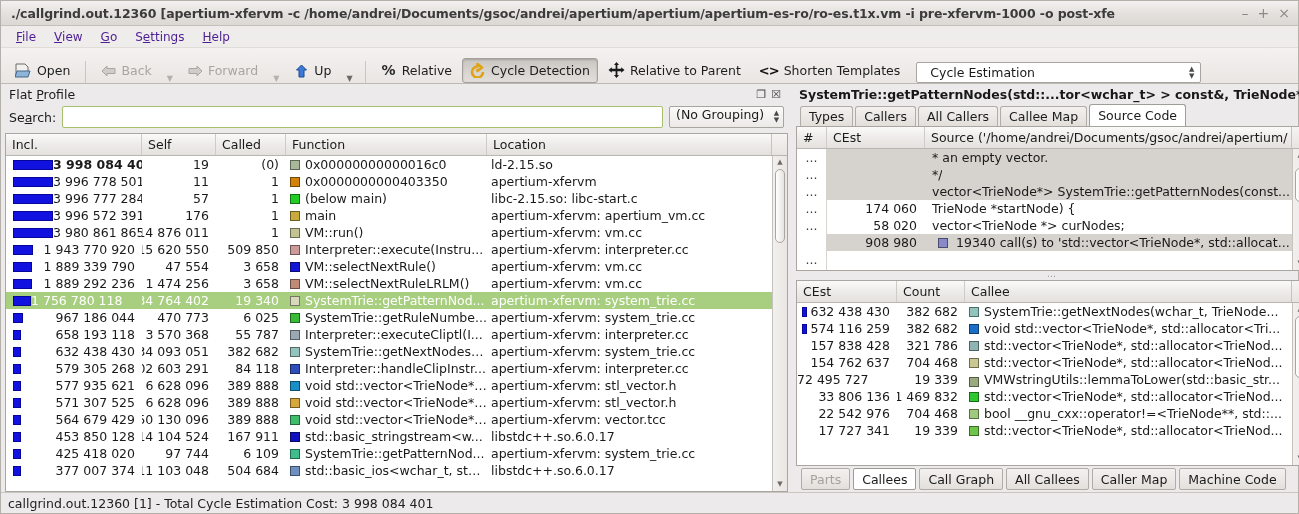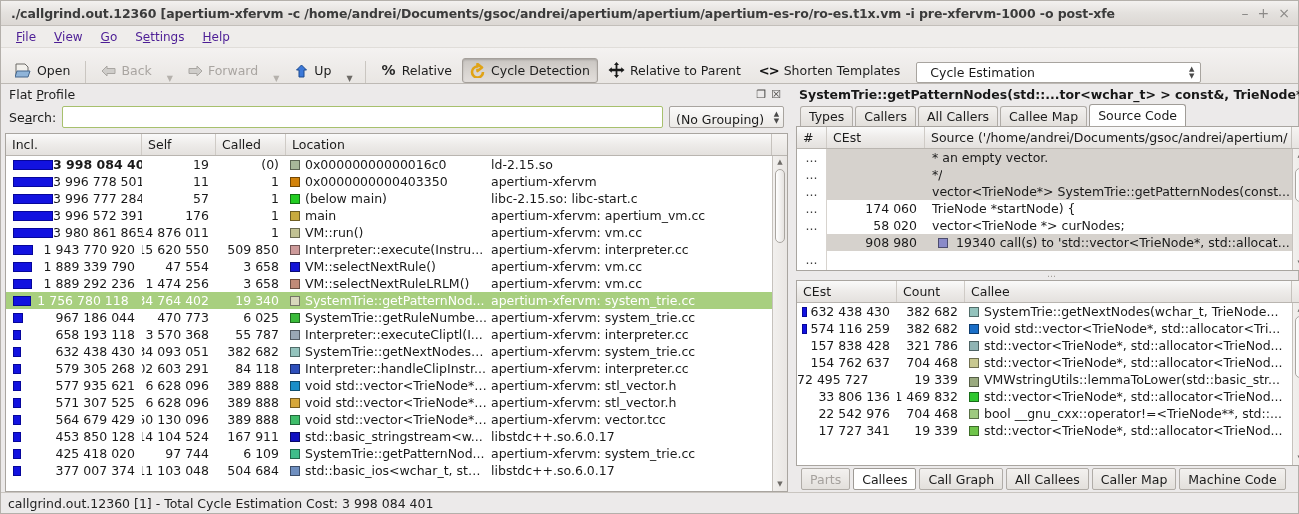--- a/index.html
+++ b/index.html
@@ -182,21 +182,21 @@
     outline: none;
     color: #111;
     font-family: inherit;
   }
   .group-combo {
     flex: 0 0 115px;
     height: 22px;
     background: linear-gradient(to bottom,#fbfafa,#eceae7);
     border: 1px solid #a8a49f;
     border-radius: 2px;
-    display: flex; align-items: flex-end;
+    display: flex; align-items: flex-start;
     padding-left: 6px;
     box-sizing: border-box;
     font-size: 12.5px;
   }
 
   
   .tbl-wrap {
     flex: 1 1 auto;
     min-height: 0;
     background: #ffffff;
@@ -498,20 +498,21 @@
               <span>▼</span>
             </span>
         </div>
       </div>
 
       <div class="tbl-wrap">
         <div class="thead">
           <div class="th" style="width:136px;flex:0 0 136px">Incl.</div>
           <div class="th" style="width:74px;flex:0 0 74px">Self</div>
           <div class="th" style="width:70px;flex:0 0 70px">Called</div>
+          <div class="th" style="width:201px;flex:0 0 201px">Function</div>
           <div class="th" style="flex:1 1 auto;border-right:none">Location</div>
           <div style="width:15px;flex:0 0 15px;background:linear-gradient(to bottom,#f6f4f2,#e6e3e0);border-left:1px solid #c6c2bd"></div>
         </div>
         <div class="tbl-body-flex">
           <div class="rows-area" id="fp-rows">
               <div class="trow">
                 <div class="td bar-cell" style="width: 136px; flex: 0 0 136px; font-weight: bold;">
                   <div class="cbar" style="width: 40px;"></div>
                   <div style="flex: 1 1 auto; text-align: right; padding-right: 7px; overflow: hidden;">3 998 084 401</div>
                 </div>
@@ -610,21 +611,21 @@
                 <div class="td num" style="width: 70px; flex: 0 0 70px;">3 658</div>
                 <div class="td" style="width: 201px; flex: 0 0 201px;">
                   <span class="fnicon" style="background: rgb(192, 138, 120);"></span>
                   <span class="fname">VM::selectNextRuleLRLM()</span>
                 </div>
                 <div class="td" style="flex: 1 1 auto; padding-left: 4px; overflow: hidden;">apertium-xfervm: vm.cc</div>
               </div>
               <div class="trow sel">
                 <div class="td bar-cell" style="width: 136px; flex: 0 0 136px;">
                   <div class="cbar" style="width: 18px;"></div>
-                  <div style="flex: 1 1 auto; text-align: center; padding-right: 7px; overflow: hidden;">1 756 780 118</div>
+                  <div style="flex: 1 1 auto; text-align: left; padding-right: 7px; overflow: hidden;">1 756 780 118</div>
                 </div>
                 <div class="td num" style="width: 74px; flex: 0 0 74px;">34 764 402</div>
                 <div class="td num" style="width: 70px; flex: 0 0 70px;">19 340</div>
                 <div class="td" style="width: 201px; flex: 0 0 201px;">
                   <span class="fnicon" style="background: rgb(216, 216, 188);"></span>
                   <span class="fname">SystemTrie::getPatternNod...</span>
                 </div>
                 <div class="td" style="flex: 1 1 auto; padding-left: 4px; overflow: hidden;">apertium-xfervm: system_trie.cc</div>
               </div>
               <div class="trow">

